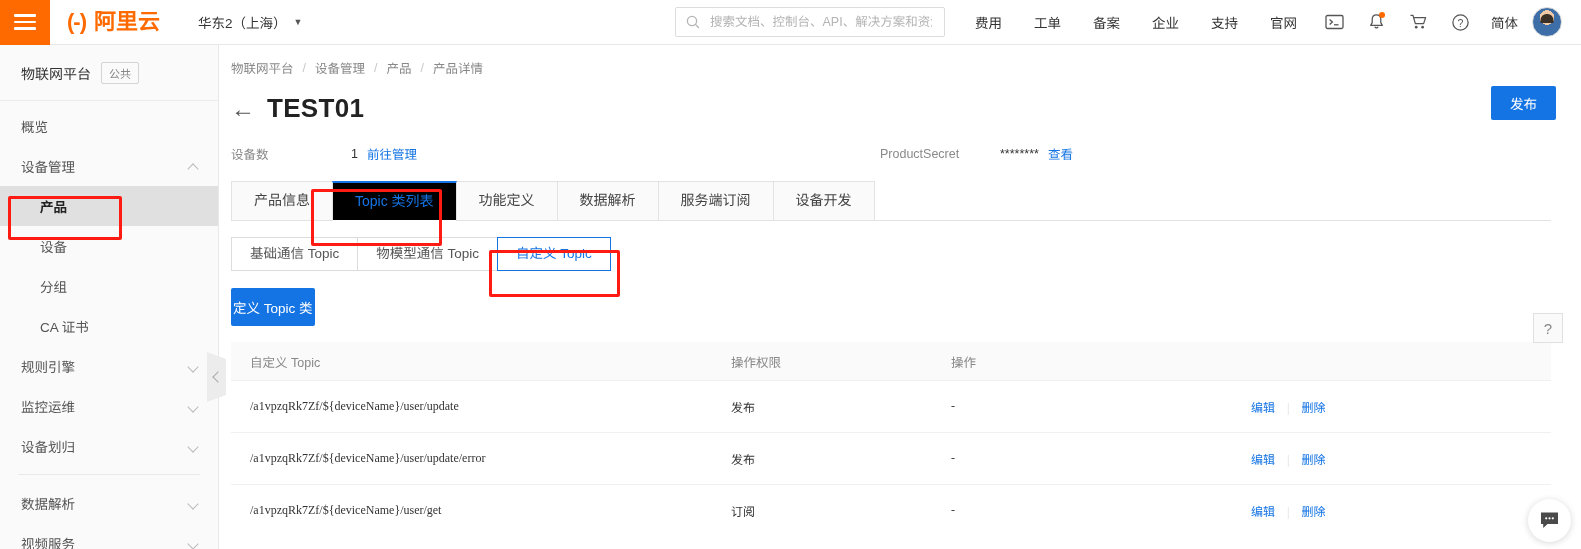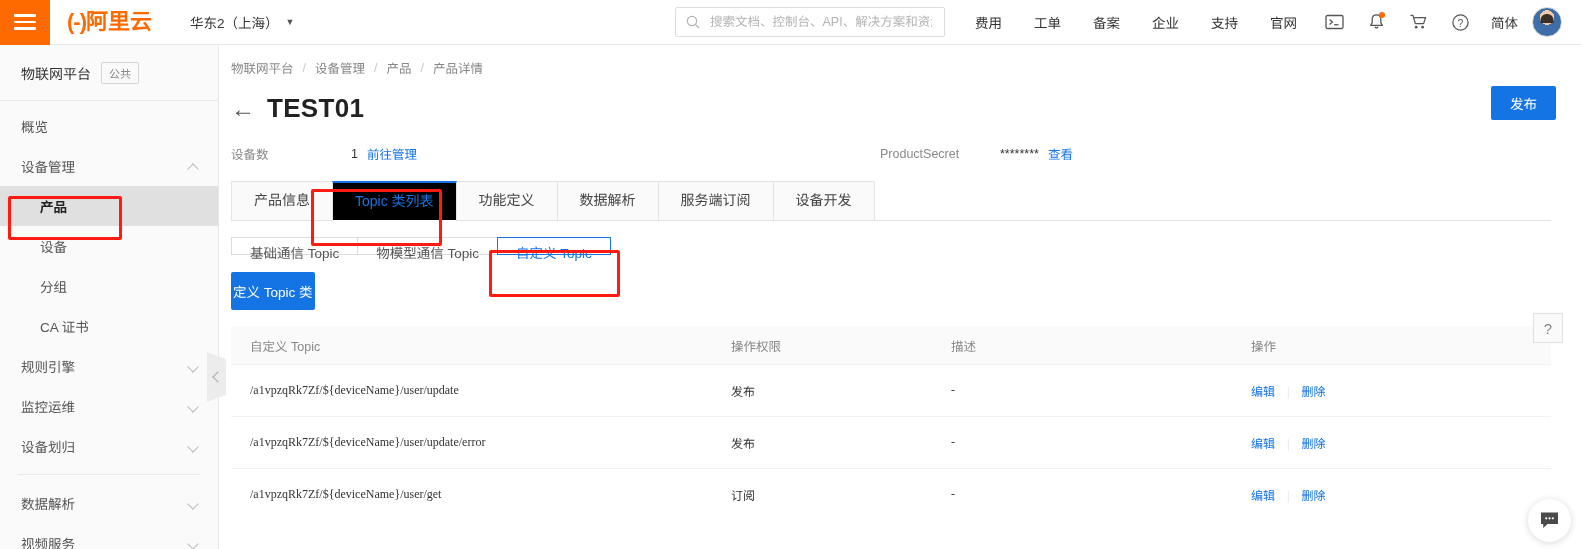--- a/index.html
+++ b/index.html
@@ -24,21 +24,21 @@
   .hamburger {
     width: 50px; height: 45px; background: #ff6a00;
     display: flex; align-items: center; justify-content: center;
     flex: 0 0 50px; cursor: pointer;
   }
   .hamburger .bars { width: 22px; }
   .hamburger .bars i { display: block; height: 2.5px; background: #fff; margin: 4px 0; border-radius: 1px; }
 
   .logo { display: flex; align-items: center; margin-left: 17px; flex: 0 0 auto; cursor: pointer; }
   .logo-mark { color: #ff6a00; font-size: 22px; font-weight: bold; letter-spacing: -1px; line-height: 1; }
-  .logo-text { color: #ff6a00; font-size: 22px; font-weight: bold; margin-left: 0; line-height: 1; }
+  .logo-text { color: #ff6a00; font-size: 22px; font-weight: bold; margin-left: 8px; line-height: 1; }
 
   .region {
     margin-left: 38px; font-size: 13.5px; color: #333;
     display: flex; align-items: center; cursor: pointer; flex: 0 0 auto;
   }
   .region .caret { margin-left: 7px; font-size: 9px; color: #555; }
 
   .header-spacer { flex: 1 1 auto; }
 
   .searchbox {
@@ -145,21 +145,21 @@
     padding: 0 22px; height: 39px; line-height: 37px; font-size: 14px; color: #444;
     border: 1px solid #e3e3e3; border-bottom: 0; background: #fafafa;
     margin-right: -1px; cursor: pointer; position: relative; white-space: nowrap;
   }
   .tab.active { background: #000000; color: #1474e4; border-top: 2px solid #1474e4; line-height: 36px; z-index: 2; }
   .tab.active::after { content: ""; position: absolute; left: 0; right: 0; bottom: -1px; height: 1px; background: #fff; }
 
   
   .subtabs { display: flex; margin: 16px 0 0 11px; }
   .subtab {
-    height: 18px; line-height: 32px; padding: 0 18px; font-size: 13.5px; color: #555;
+    height: 34px; line-height: 32px; padding: 0 18px; font-size: 13.5px; color: #555;
     border: 1px solid #dcdcdc; background: #fff; margin-right: -1px; cursor: pointer; white-space: nowrap;
   }
   .subtab.active { color: #1474e4; border-color: #1474e4; z-index: 2; position: relative; }
 
   .define-btn {
     margin: 17px 0 0 11px; display: inline-block;
     background: #1474e4; color: #fff; font-size: 13.5px;
     padding: 9px 2px; border-radius: 2px; cursor: pointer; border: 0; font-family: inherit;
   }
 
@@ -363,21 +363,20 @@
       <div class="subtab">物模型通信 Topic</div>
       <div class="subtab active">自定义 Topic</div>
     </div>
 
     <button class="define-btn">定义 Topic 类</button>
 
     <div class="table">
       <div class="thead">
         <div class="c1">自定义 Topic</div>
         <div class="c2">操作权限</div>
-        <div class="c3">描述</div>
         <div class="c4">操作</div>
       </div>
 
       <div class="trow">
         <div class="c1">/a1vpzqRk7Zf/${deviceName}/user/update</div>
         <div class="c2">发布</div>
         <div class="c3">-</div>
         <div class="c4">
           <span class="act">编辑</span>
           <span class="act-sep">|</span>

